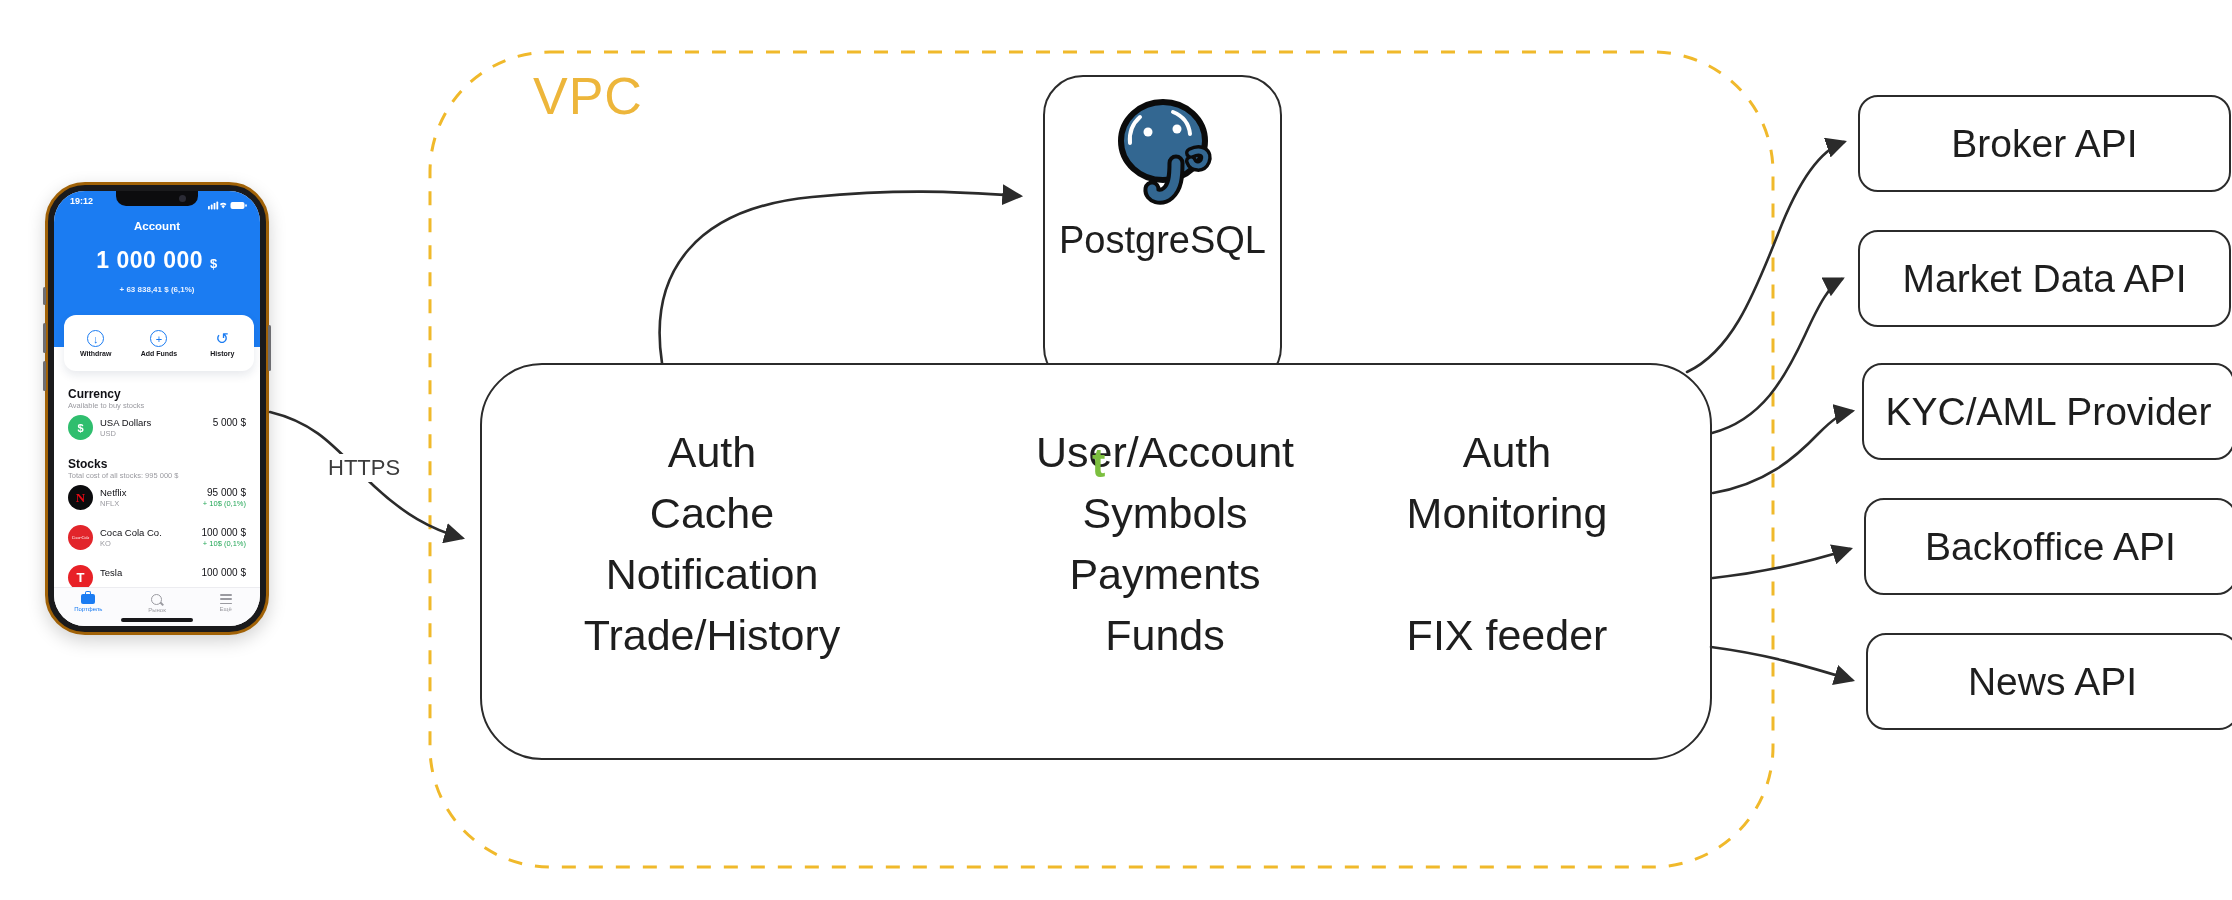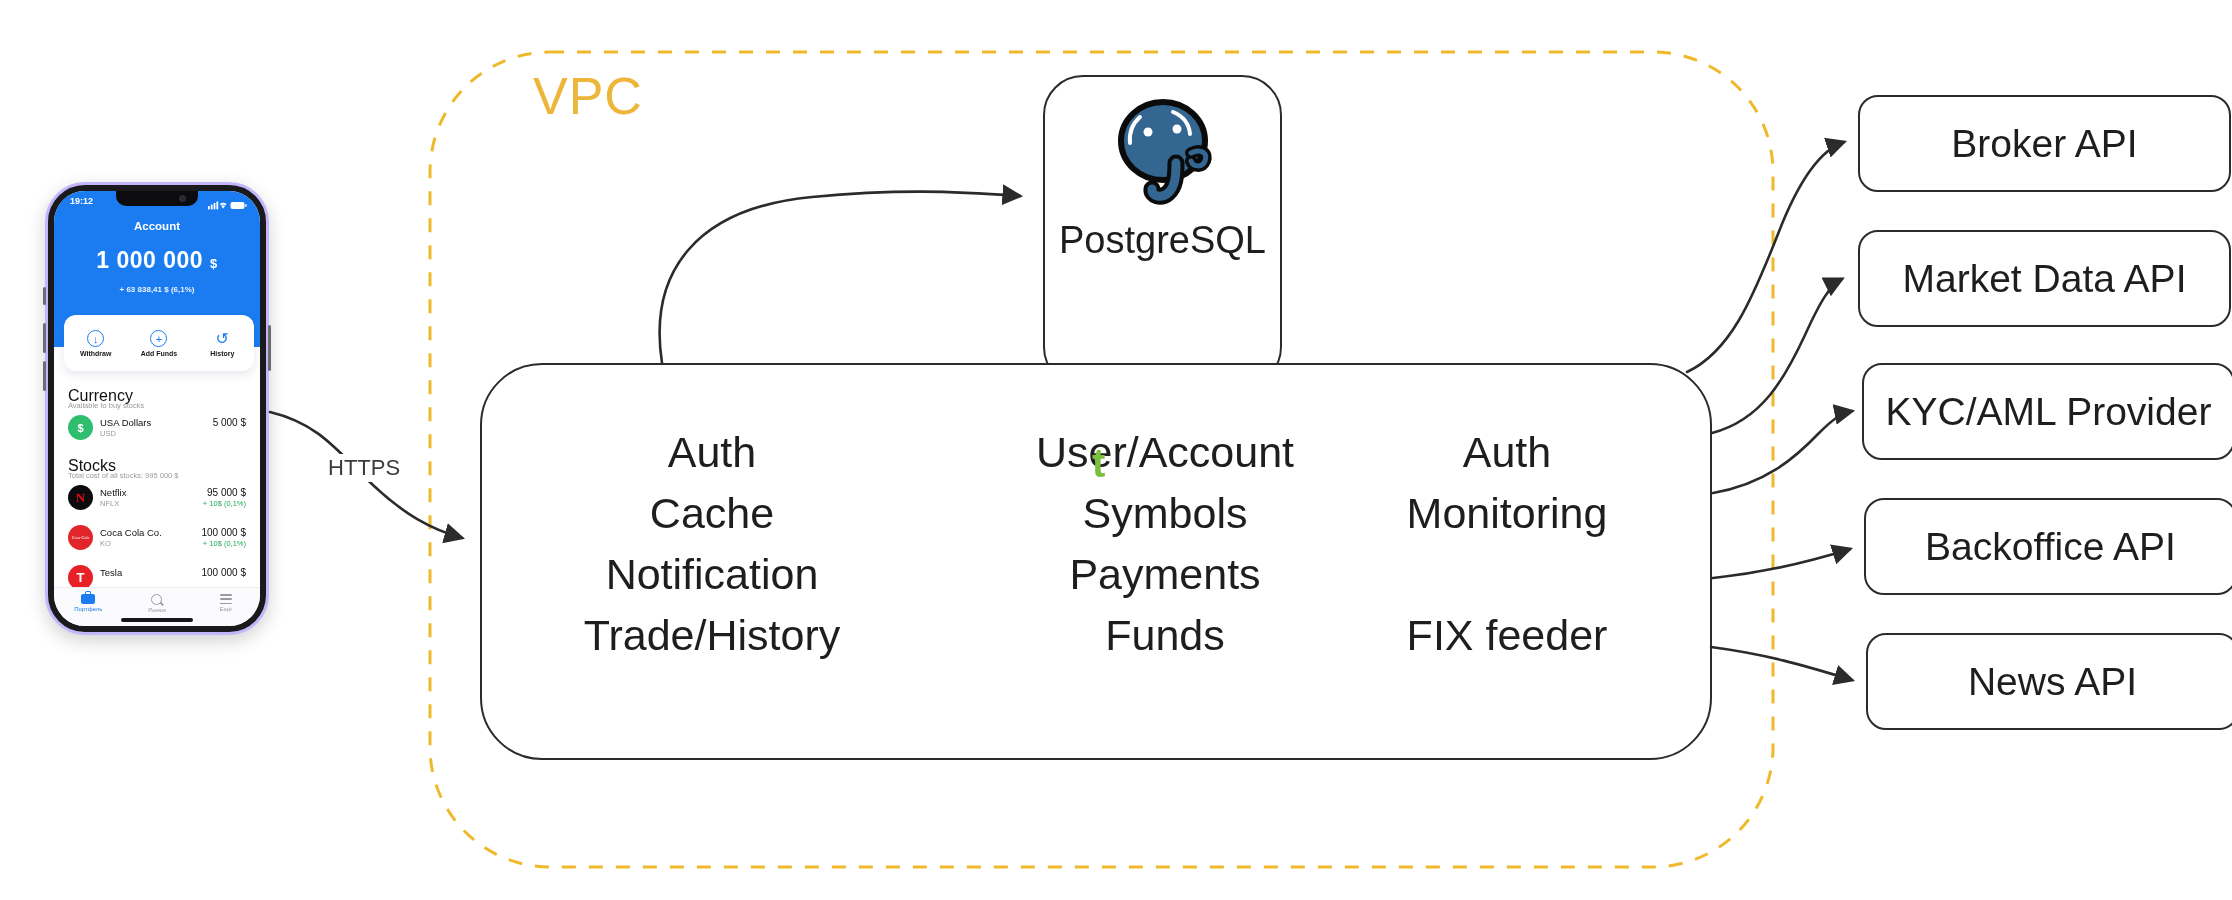--- a/index.html
+++ b/index.html
@@ -20,21 +20,21 @@
   .api-box{width:373px;height:97px;border-radius:20px;z-index:2;
     display:flex;align-items:center;justify-content:center;font-size:39px;white-space:nowrap;}
   .vpc-label{position:absolute;left:533px;top:66px;font-size:52px;color:#edb63b;z-index:2;letter-spacing:1px;}
   .https-label{position:absolute;left:324px;top:454px;font-size:22px;color:#3c3c3c;z-index:4;
     background:#fff;padding:1px 4px;}
   .artifact-t{position:absolute;left:1092px;top:441px;font-size:40px;color:#7cbf3f;z-index:3;font-weight:bold;}
   #wires{position:absolute;left:0;top:0;z-index:3;pointer-events:none;}
 
   
   .phone{position:absolute;left:45px;top:182px;width:224px;height:453px;z-index:2;
-    background:#1a1a1c;border-radius:40px;border:3px solid #c4b5fd;box-sizing:border-box;
+    background:#1a1a1c;border-radius:40px;border:3px solid #a16207;box-sizing:border-box;
     box-shadow:0 6px 18px rgba(0,0,0,.18);}
   .side-btn{position:absolute;background:#6d6d71;border-radius:2px;}
   .screen{position:absolute;left:6px;top:6px;right:6px;bottom:6px;background:#fff;border-radius:31px;
     overflow:hidden;}
   .blue-header{position:absolute;left:0;top:0;width:100%;height:156px;background:#1b7cf2;}
   .notch{position:absolute;left:50%;top:0;transform:translateX(-50%);width:82px;height:15px;
     background:#0c0c0e;border-radius:0 0 10px 10px;}
   .notch .cam{position:absolute;right:12px;top:4px;width:7px;height:7px;border-radius:50%;background:#2b2b35;}
   .status-time{position:absolute;left:16px;top:5px;font-size:9px;font-weight:bold;color:#fff;}
   .status-icons{position:absolute;right:12px;top:5px;}
@@ -42,21 +42,21 @@
   .balance{position:absolute;top:56px;width:100%;text-align:center;color:#fff;font-size:23px;font-weight:bold;letter-spacing:.5px;}
   .balance .cur{font-size:13px;font-weight:bold;}
   .change{position:absolute;top:94px;width:100%;text-align:center;color:#eaf2ff;font-size:8px;font-weight:bold;}
   .action-card{position:absolute;left:10px;top:124px;width:190px;height:56px;background:#fff;border-radius:12px;
     box-shadow:0 4px 10px rgba(20,40,80,.10);display:flex;justify-content:space-around;align-items:center;}
   .action{display:flex;flex-direction:column;align-items:center;width:56px;cursor:pointer;}
   .action .circ{width:17px;height:17px;border:1.5px solid #1b7cf2;border-radius:50%;color:#1b7cf2;
     font-size:11px;line-height:16px;text-align:center;box-sizing:border-box;}
   .action .hist{border:none;font-size:16px;line-height:17px;}
   .action .lbl{font-size:7px;color:#17171c;margin-top:3px;font-weight:bold;}
-  .sec-title{position:absolute;left:14px;font-size:16px;font-weight:normal;color:#101015;}
+  .sec-title{position:absolute;left:14px;font-size:12px;font-weight:bold;color:#101015;}
   .sec-sub{position:absolute;left:14px;font-size:7.5px;color:#9a9aa0;}
   .row{position:absolute;left:14px;right:14px;height:30px;}
   .row .ricon{position:absolute;left:0;top:0;width:25px;height:25px;border-radius:50%;color:#fff;
     display:flex;align-items:center;justify-content:center;}
   .row .rname{position:absolute;left:32px;top:2px;font-size:9.5px;color:#101015;}
   .row .rtick{position:absolute;left:32px;top:14px;font-size:7.5px;color:#9a9aa0;}
   .row .rval{position:absolute;right:0;top:2px;font-size:10px;color:#101015;text-align:right;}
   .row .rchg{position:absolute;right:0;top:14px;font-size:7.5px;color:#23a757;text-align:right;}
   .tabbar{position:absolute;left:0;right:0;top:396px;height:34px;border-top:1px solid #ececf0;background:#fbfbfd;
     display:flex;justify-content:space-around;align-items:flex-start;padding-top:4px;}

